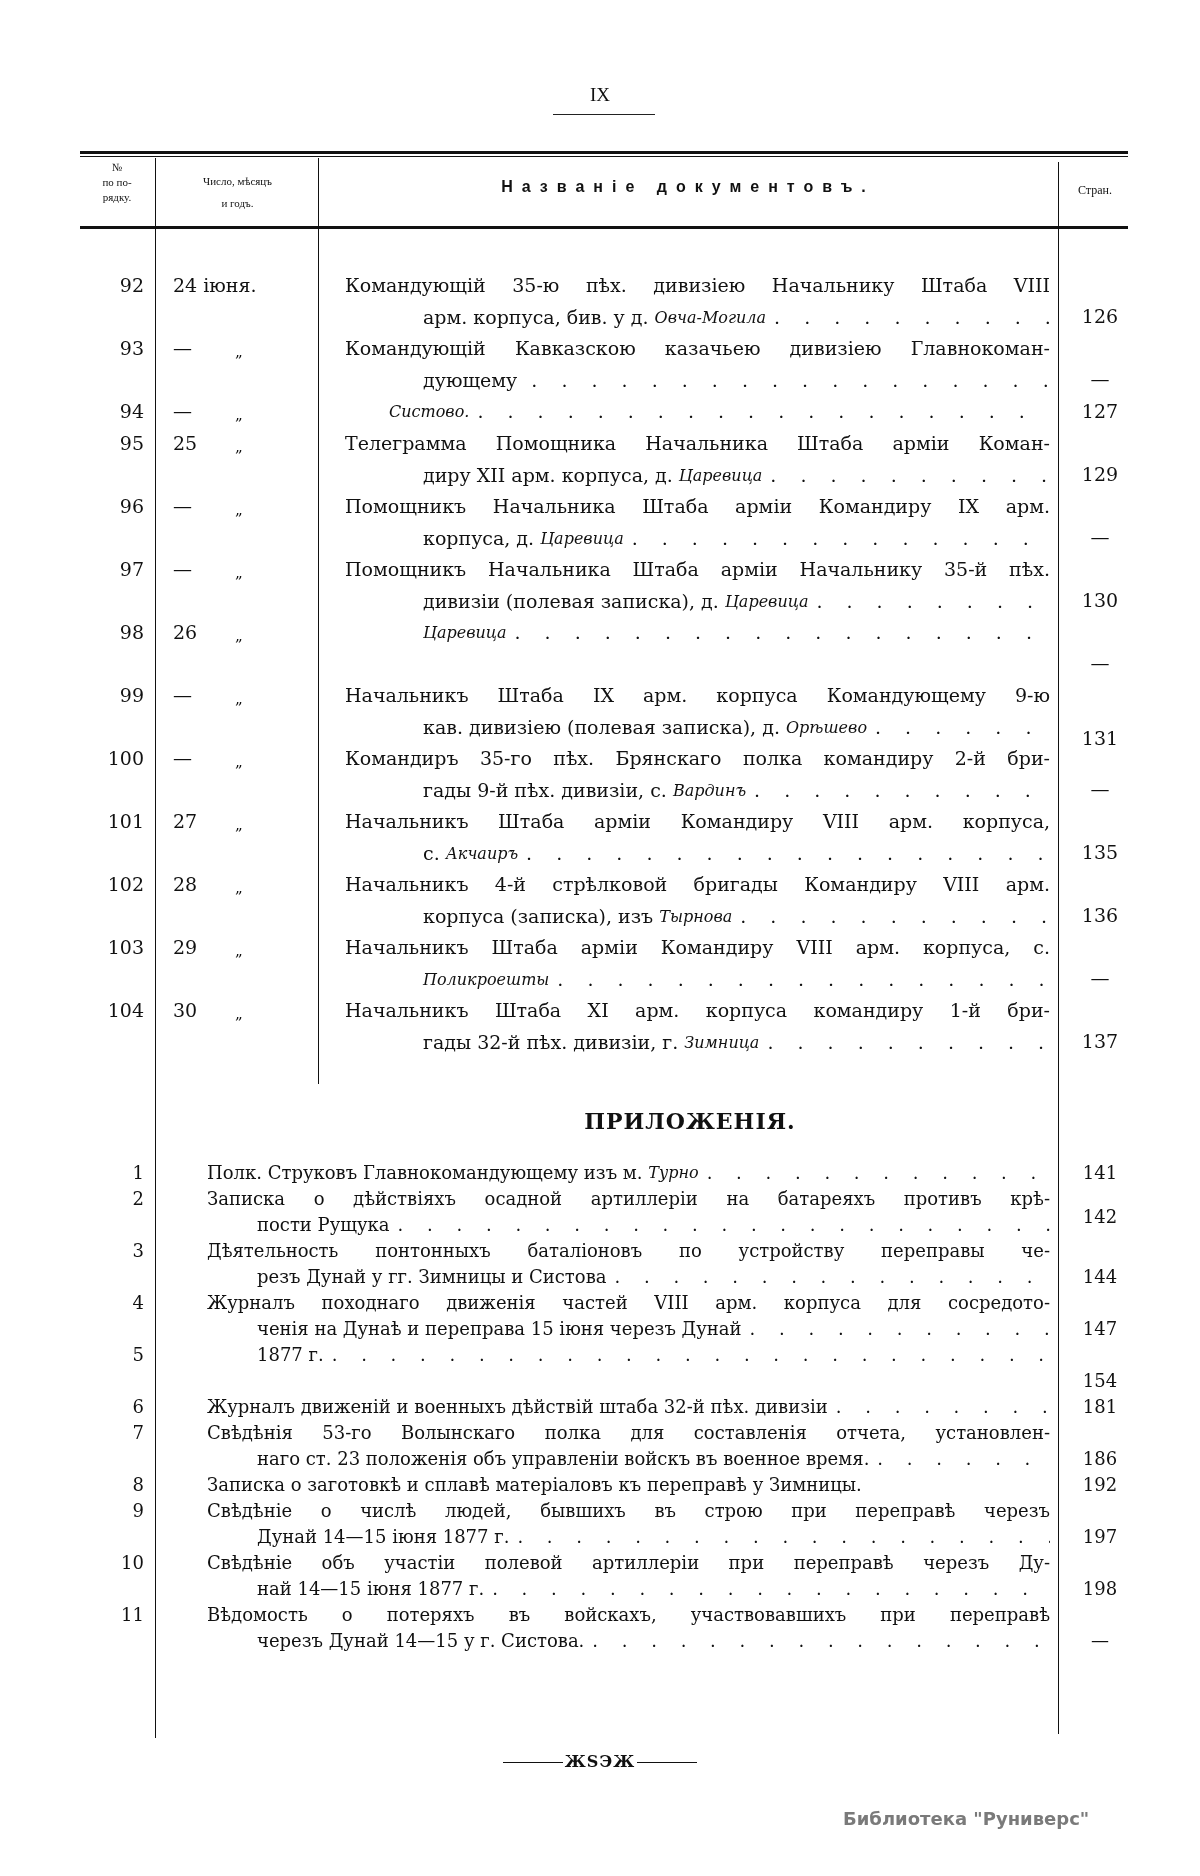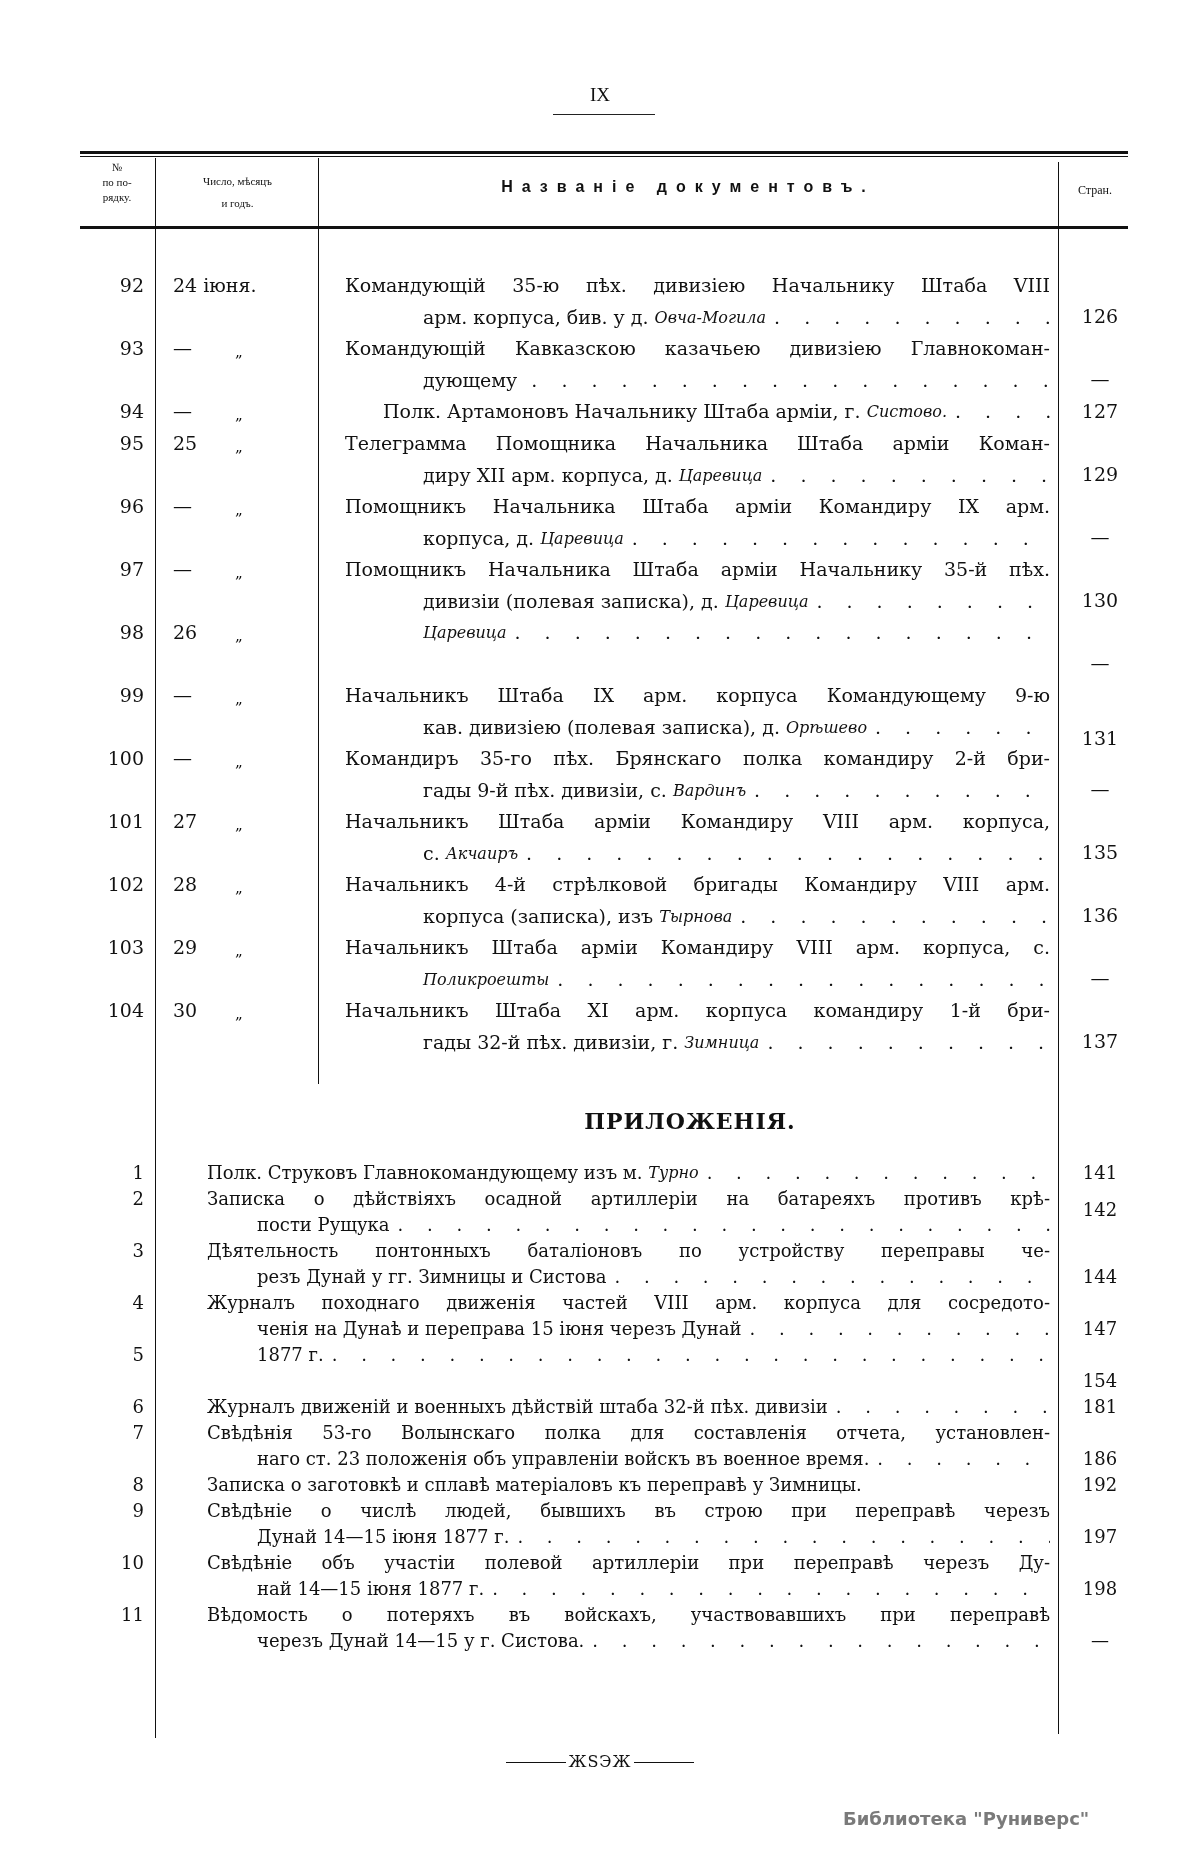--- a/index.html
+++ b/index.html
@@ -45,21 +45,21 @@
   .arow .text { position: absolute; left: 127px; width: 843px; }
   .arow .text .l1 { display: block; white-space: nowrap; overflow: hidden; text-align: justify; text-align-last: justify; }
   .arow .text .l1.lead { display: flex; text-align: left; text-align-last: auto; }
   .arow .text .l2 { display: flex; padding-left: 50px; white-space: nowrap; }
   .arow .leader { flex: 1; overflow: hidden; white-space: nowrap; letter-spacing: 9px; padding-left: 8px; text-align: right; }
   .arow .text i { font-style: italic; font-size: 16px; }
   .arow .pg { position: absolute; left: 990px; width: 60px; text-align: center; }
 
   #ornament { left: 0; width: 1200px; top: 1752px; text-align: center; font-size: 16px; }
   #ornament .dash { display: inline-block; width: 60px; height: 1px; background: #111; vertical-align: middle; }
-  #ornament .glyph { font-weight: normal; letter-spacing: 1px; padding: 0 2px; }
+  #ornament .glyph { font-weight: bold; letter-spacing: 1px; padding: 0 2px; }
   #watermark { left: 843px; top: 1808px; font-family: "DejaVu Sans", sans-serif; font-size: 18px; color: #7a7a7a; font-weight: bold; }
 </style>
 </head>
 <body>
 
 <div class="abs" id="page-num">IX</div>
 <div class="abs" id="page-num-rule"></div>
 
 <div class="abs hrule-thick" id="top-rule-1"></div>
 <div class="abs hrule-thick" id="top-rule-2"></div>
@@ -98,21 +98,21 @@
         <span class="l1">Командующій Кавказскою казачьею дивизіею Главнокоман-</span>
         <span class="l2"><span>дующему</span>&nbsp;<span class="leader">. . . . . . . . . . . . . . . . . . . . . . . . . . . . . . . . . . . . . . . . . .</span></span>
       </span>
       <span class="pg" style="top: 31px;">—</span>
     </div>
     <div class="row" style="top: 396px;">
       <span class="no">94</span>
       <span class="day">—</span>
       <span class="ditto">„</span>
       <span class="text">
-        <span class="l2" style="padding-left:0"><span>Полк. Артамоновъ Начальнику Штаба арміи, г.</span>&nbsp;<i>Систово.</i><span class="leader">. . . . . . . . . . . . . . . . . . . . . . . . . . . . . . . . . . . . . . . . . .</span></span>
+        <span class="l2" style="padding-left:0">&nbsp;<i>Систово.</i><span class="leader">. . . . . . . . . . . . . . . . . . . . . . . . . . . . . . . . . . . . . . . . . .</span></span>
       </span>
       <span class="pg" style="top: 0px;">127</span>
     </div>
     <div class="row" style="top: 428px;">
       <span class="no">95</span>
       <span class="day">25</span>
       <span class="ditto">„</span>
       <span class="text">
         <span class="l1">Телеграмма Помощника Начальника Штаба арміи Коман-</span>
         <span class="l2"><span>диру XII арм. корпуса, д.</span>&nbsp;<i>Царевица</i><span class="leader">. . . . . . . . . . . . . . . . . . . . . . . . . . . . . . . . . . . . . . . . . .</span></span>
@@ -227,21 +227,21 @@
     </div>
     <div class="arow" style="top: 1186px;">
       <span class="no">2</span>
       <span class="text">
         <span class="l1">Записка о дѣйствіяхъ осадной артиллеріи на батареяхъ противъ крѣ-</span>
         <span class="l2">
           <span>пости Рущука</span>
           <span class="leader">. . . . . . . . . . . . . . . . . . . . . . . . . . . . . . . . . . . . . . . . . .</span>
         </span>
       </span>
-      <span class="pg" style="top: 11px;">142</span>
+      <span class="pg" style="top: 18px;">142</span>
     </div>
     <div class="arow" style="top: 1238px;">
       <span class="no">3</span>
       <span class="text">
         <span class="l1">Дѣятельность понтонныхъ баталіоновъ по устройству переправы че-</span>
         <span class="l2">
           <span>резъ Дунай у гг. Зимницы и Систова</span>
           <span class="leader">. . . . . . . . . . . . . . . . . . . . . . . . . . . . . . . . . . . . . . . . . .</span>
         </span>
       </span>

